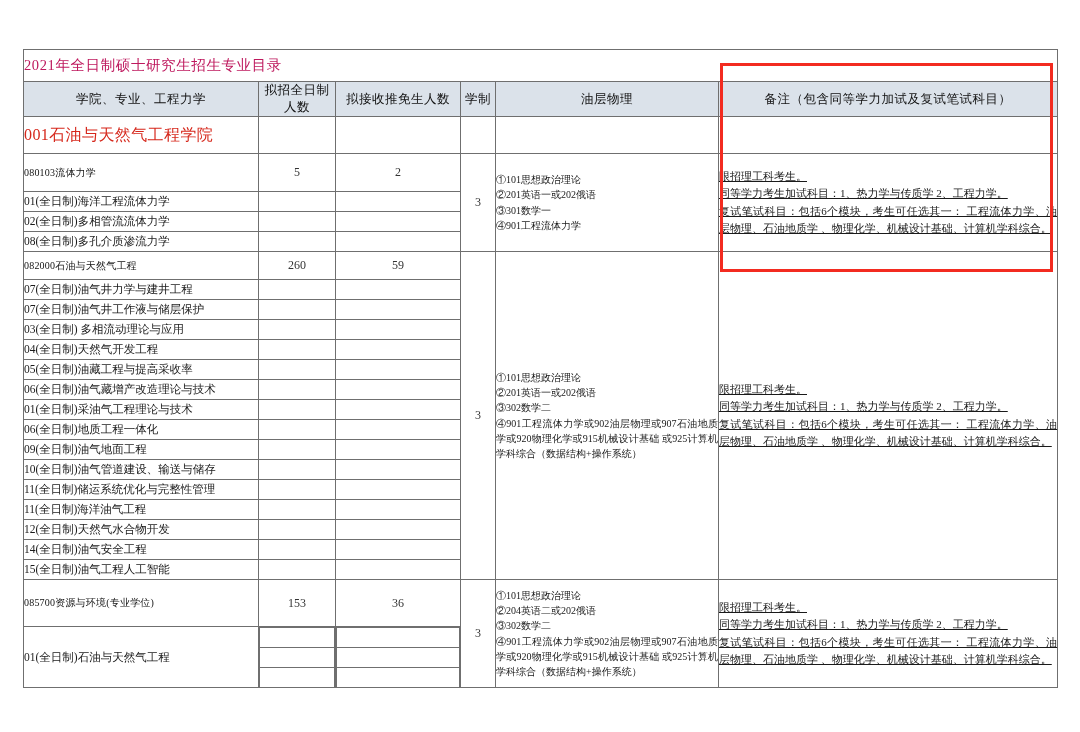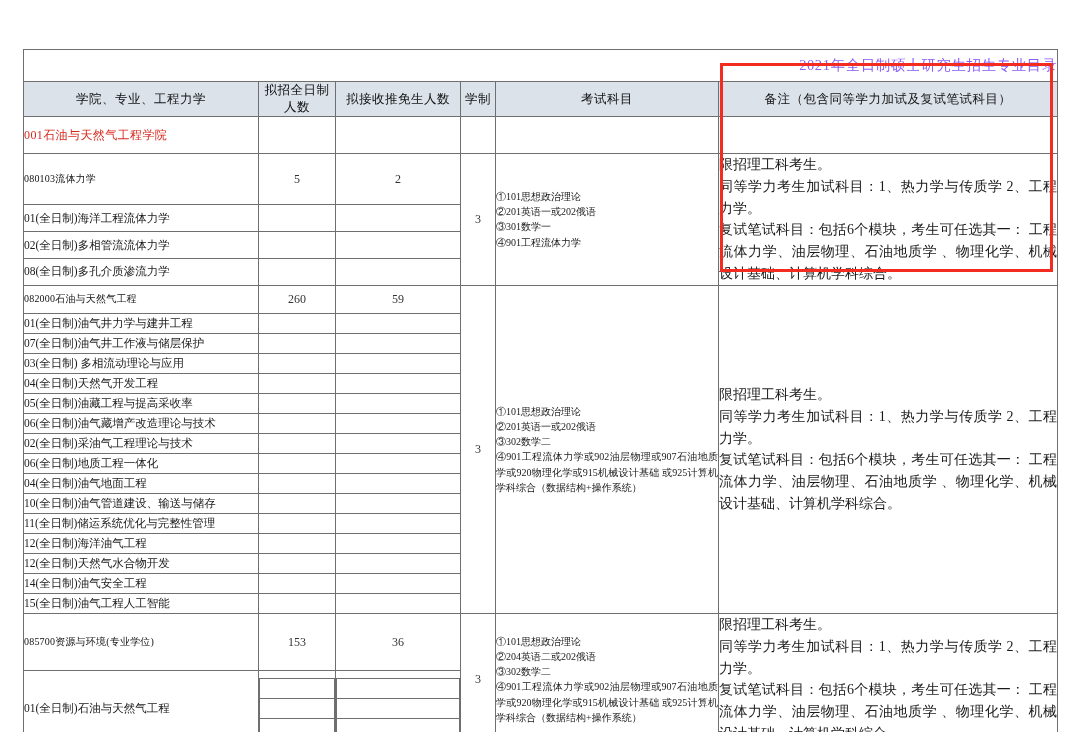--- a/index.html
+++ b/index.html
@@ -31,25 +31,25 @@
   }
   table.catalog td, table.catalog th {
     border: 1px solid #6f6f6f;
     padding: 0;
     vertical-align: middle;
     font-weight: normal;
   }
   
   .title-cell {
     height: 31px;
-    text-align: right;
+    text-align: left;
     font-size: 14.5px;
     font-weight: bold;
     letter-spacing: 0.6px;
-    color: #8b5cf6;
+    color: #be185d;
     border-left: 1px solid #6f6f6f;
     border-right: 1px solid #6f6f6f;
     border-top: 1px solid #6f6f6f;
     border-bottom: 1px solid #6f6f6f;
   }
   
   .hdr {
     background: #dbe2ea;
     height: 28px;
     text-align: center;
@@ -65,21 +65,21 @@
   col.c4 { width: 35px; }
   col.c5 { width: 223px; }
   col.c6 { width: 339px; }
 
   
   .college {
     height: 36px;
     padding-left: 6px;
     color: #d6281c;
     font-weight: bold;
-    font-size: 12px;
+    font-size: 16px;
     letter-spacing: 0.4px;
     white-space: nowrap;
   }
   .major {
     padding-left: 6px;
     font-weight: bold;
     font-size: 10px;
     letter-spacing: 0.2px;
     color: #111;
     white-space: nowrap;
@@ -105,25 +105,26 @@
   .subjects {
     padding: 4px 4px 4px 6px;
     font-size: 10px;
     line-height: 1.52;
     color: #1a1a1a;
     vertical-align: middle;
     text-align: justify;
   }
   .remark {
     padding: 4px 8px 4px 6px;
-    font-size: 14px;
+    font-size: 11px;
     line-height: 1.56;
     color: #1a1a1a;
     vertical-align: middle;
     text-align: justify;
+    text-decoration: underline;
   }
   .subjects p, .remark p { margin: 0; }
   .blank-cell { }
   .sub-split {
     width: 100%;
     border-collapse: collapse;
     table-layout: fixed;
   }
   .sub-split td {
     border: 0;
@@ -163,21 +164,21 @@
 
       <tr>
         <td class="title-cell" colspan="6">2021年全日制硕士研究生招生专业目录</td>
       </tr>
 
       <tr>
         <th class="hdr">学院、专业、工程力学</th>
         <th class="hdr">拟招全日制人数</th>
         <th class="hdr">拟接收推免生人数</th>
         <th class="hdr">学制</th>
-        <th class="hdr">考试科目</th>
+        <th class="hdr">油层物理</th>
         <th class="hdr">备注（包含同等学力加试及复试笔试科目）</th>
       </tr>
 
       <tr>
         <td class="college">001石油与天然气工程学院</td>
         <td class="blank-cell"></td>
         <td class="blank-cell"></td>
         <td class="blank-cell"></td>
         <td class="blank-cell"></td>
         <td class="blank-cell"></td>
@@ -227,21 +228,21 @@
           <p>③302数学二</p>
           <p>④901工程流体力学或902油层物理或907石油地质学或920物理化学或915机械设计基础 或925计算机学科综合（数据结构+操作系统）</p>
         </td>
         <td class="remark" rowspan="16">
           <p>限招理工科考生。</p>
           <p>同等学力考生加试科目：1、热力学与传质学 2、工程力学。</p>
           <p>复试笔试科目：包括6个模块，考生可任选其一： 工程流体力学、油层物理、石油地质学 、物理化学、机械设计基础、计算机学科综合。</p>
         </td>
       </tr>
       <tr>
-          <td class="dir">01(全日制)油气井力学与建井工程</td>
+          <td class="dir">07(全日制)油气井力学与建井工程</td>
           <td class="blank-cell"></td>
           <td class="blank-cell"></td>
         </tr>
       <tr>
           <td class="dir">07(全日制)油气井工作液与储层保护</td>
           <td class="blank-cell"></td>
           <td class="blank-cell"></td>
         </tr>
       <tr>
           <td class="dir">03(全日制) 多相流动理论与应用</td>
@@ -257,46 +258,46 @@
           <td class="dir">05(全日制)油藏工程与提高采收率</td>
           <td class="blank-cell"></td>
           <td class="blank-cell"></td>
         </tr>
       <tr>
           <td class="dir">06(全日制)油气藏增产改造理论与技术</td>
           <td class="blank-cell"></td>
           <td class="blank-cell"></td>
         </tr>
       <tr>
-          <td class="dir">02(全日制)采油气工程理论与技术</td>
+          <td class="dir">01(全日制)采油气工程理论与技术</td>
           <td class="blank-cell"></td>
           <td class="blank-cell"></td>
         </tr>
       <tr>
           <td class="dir">06(全日制)地质工程一体化</td>
           <td class="blank-cell"></td>
           <td class="blank-cell"></td>
         </tr>
       <tr>
-          <td class="dir">04(全日制)油气地面工程</td>
+          <td class="dir">09(全日制)油气地面工程</td>
           <td class="blank-cell"></td>
           <td class="blank-cell"></td>
         </tr>
       <tr>
           <td class="dir">10(全日制)油气管道建设、输送与储存</td>
           <td class="blank-cell"></td>
           <td class="blank-cell"></td>
         </tr>
       <tr>
           <td class="dir">11(全日制)储运系统优化与完整性管理</td>
           <td class="blank-cell"></td>
           <td class="blank-cell"></td>
         </tr>
       <tr>
-          <td class="dir">12(全日制)海洋油气工程</td>
+          <td class="dir">11(全日制)海洋油气工程</td>
           <td class="blank-cell"></td>
           <td class="blank-cell"></td>
         </tr>
       <tr>
           <td class="dir">12(全日制)天然气水合物开发</td>
           <td class="blank-cell"></td>
           <td class="blank-cell"></td>
         </tr>
       <tr>
           <td class="dir">14(全日制)油气安全工程</td>

